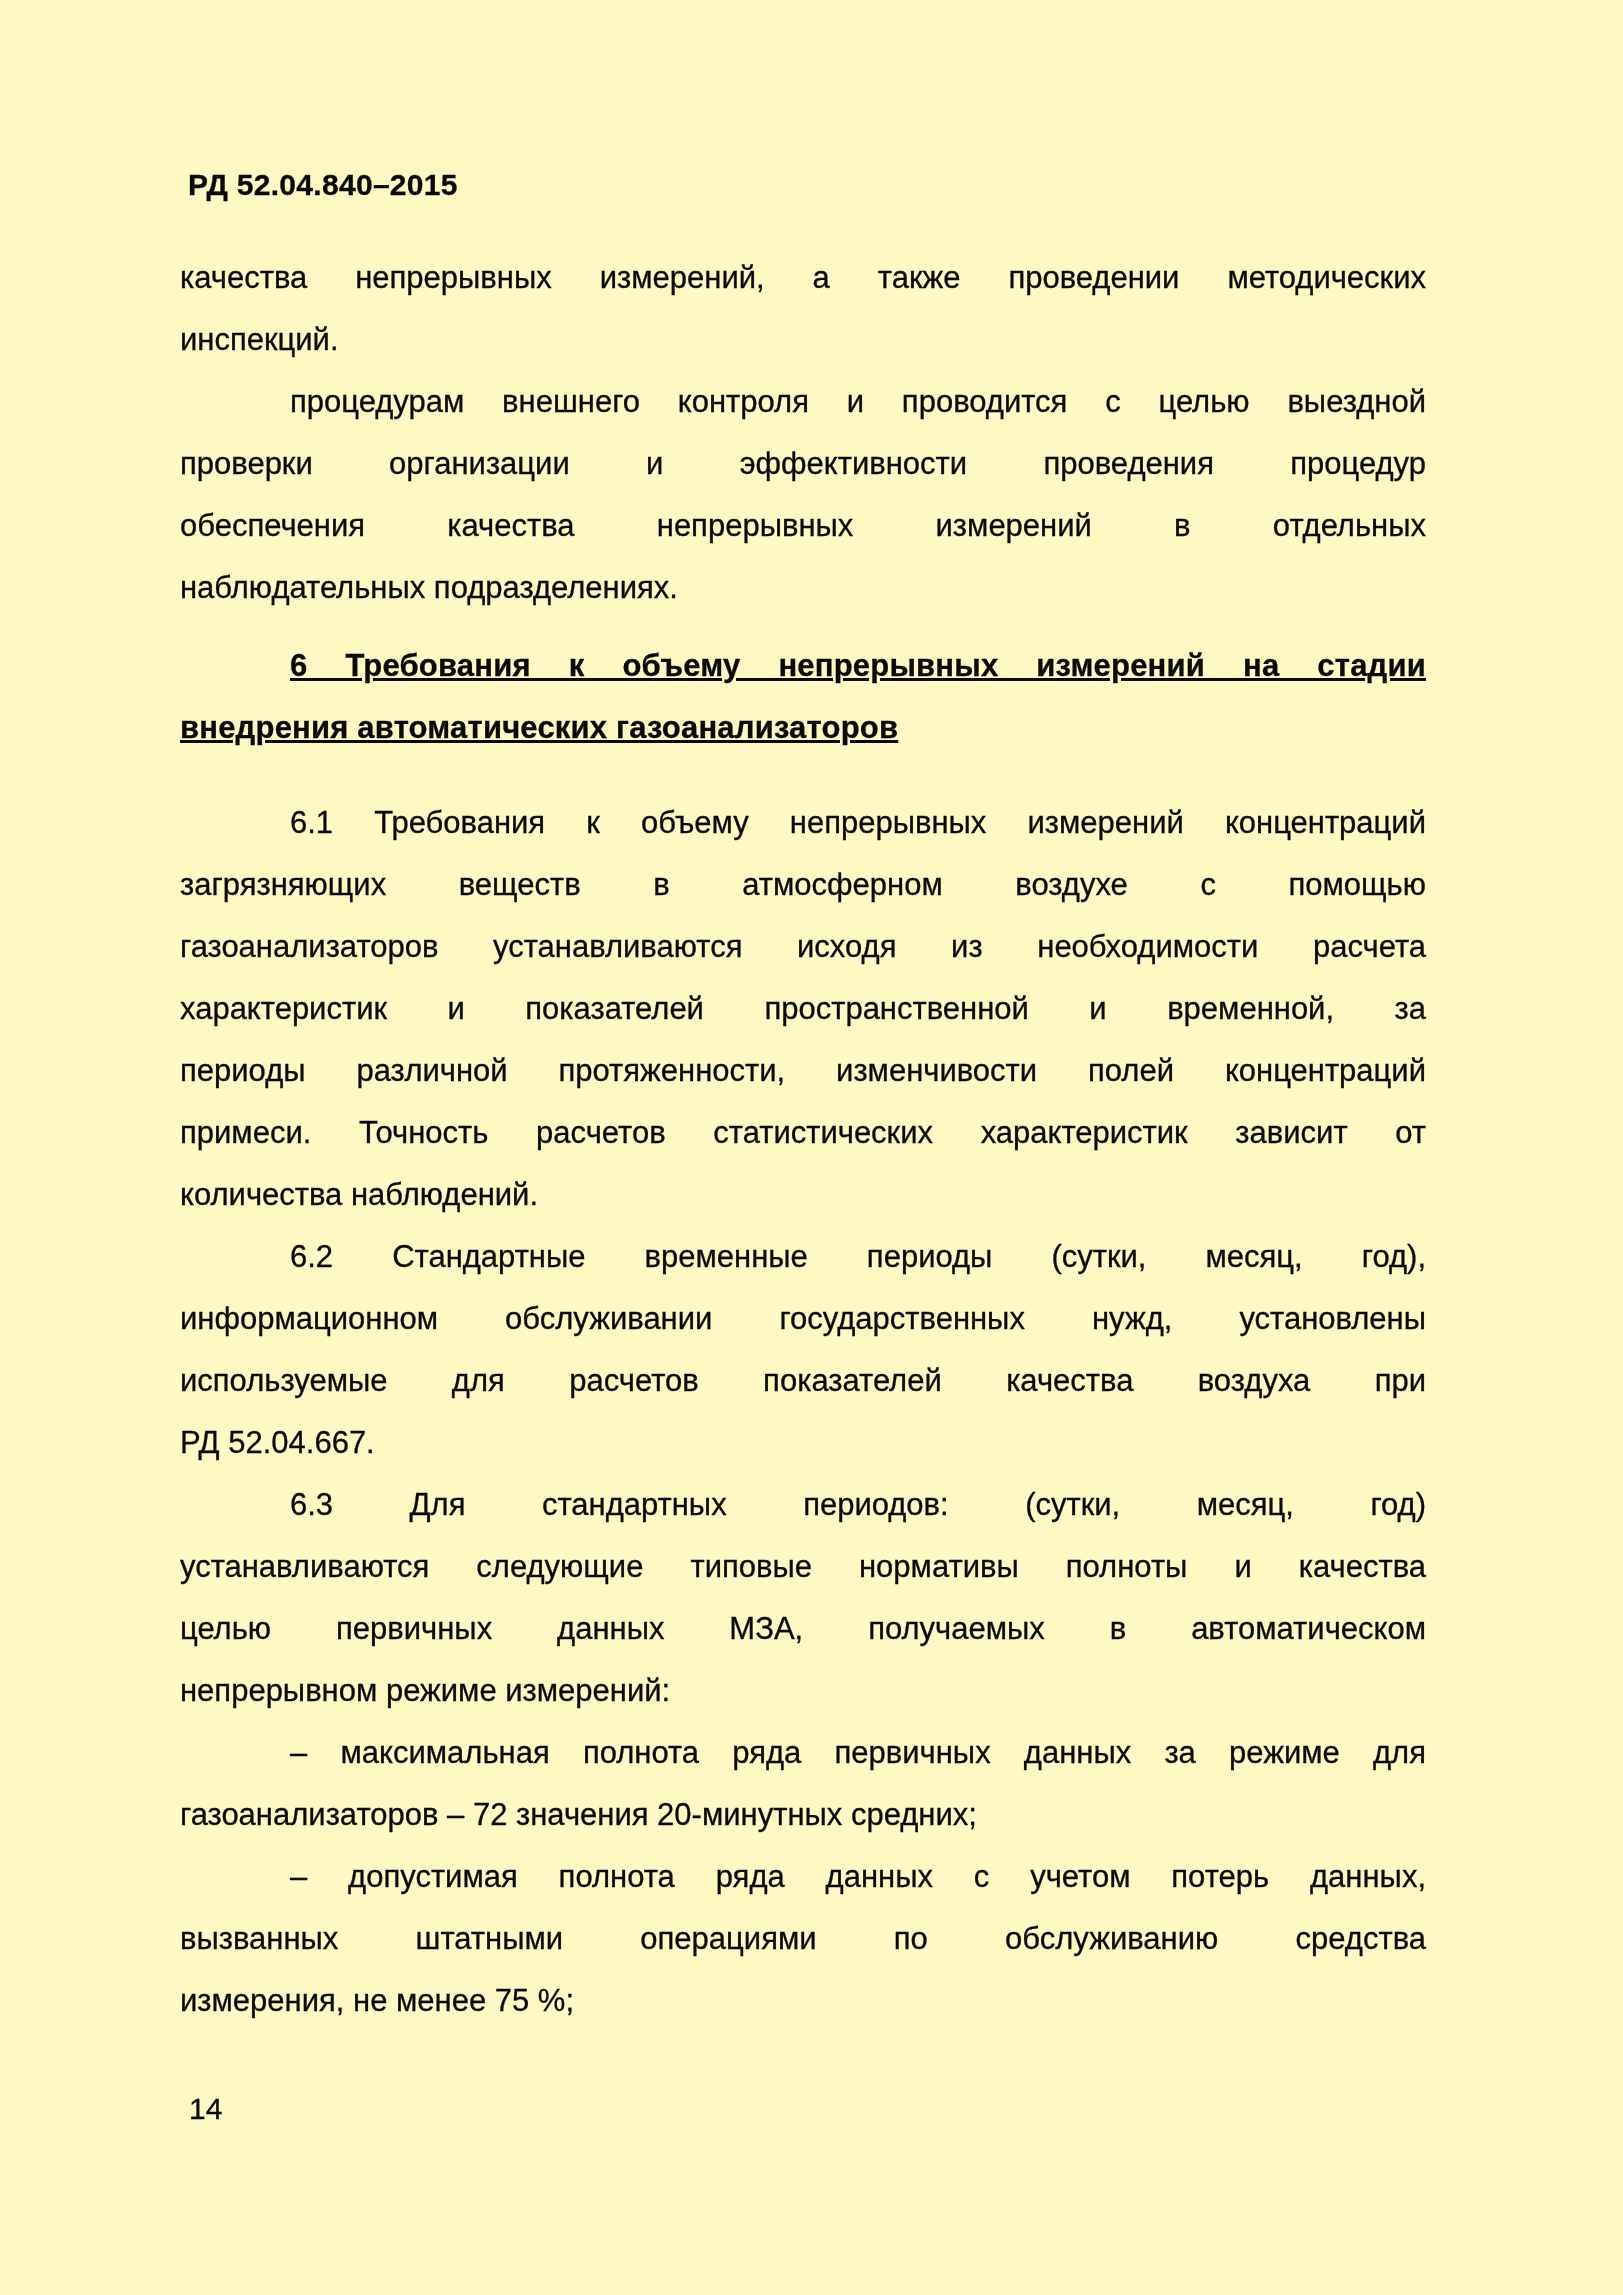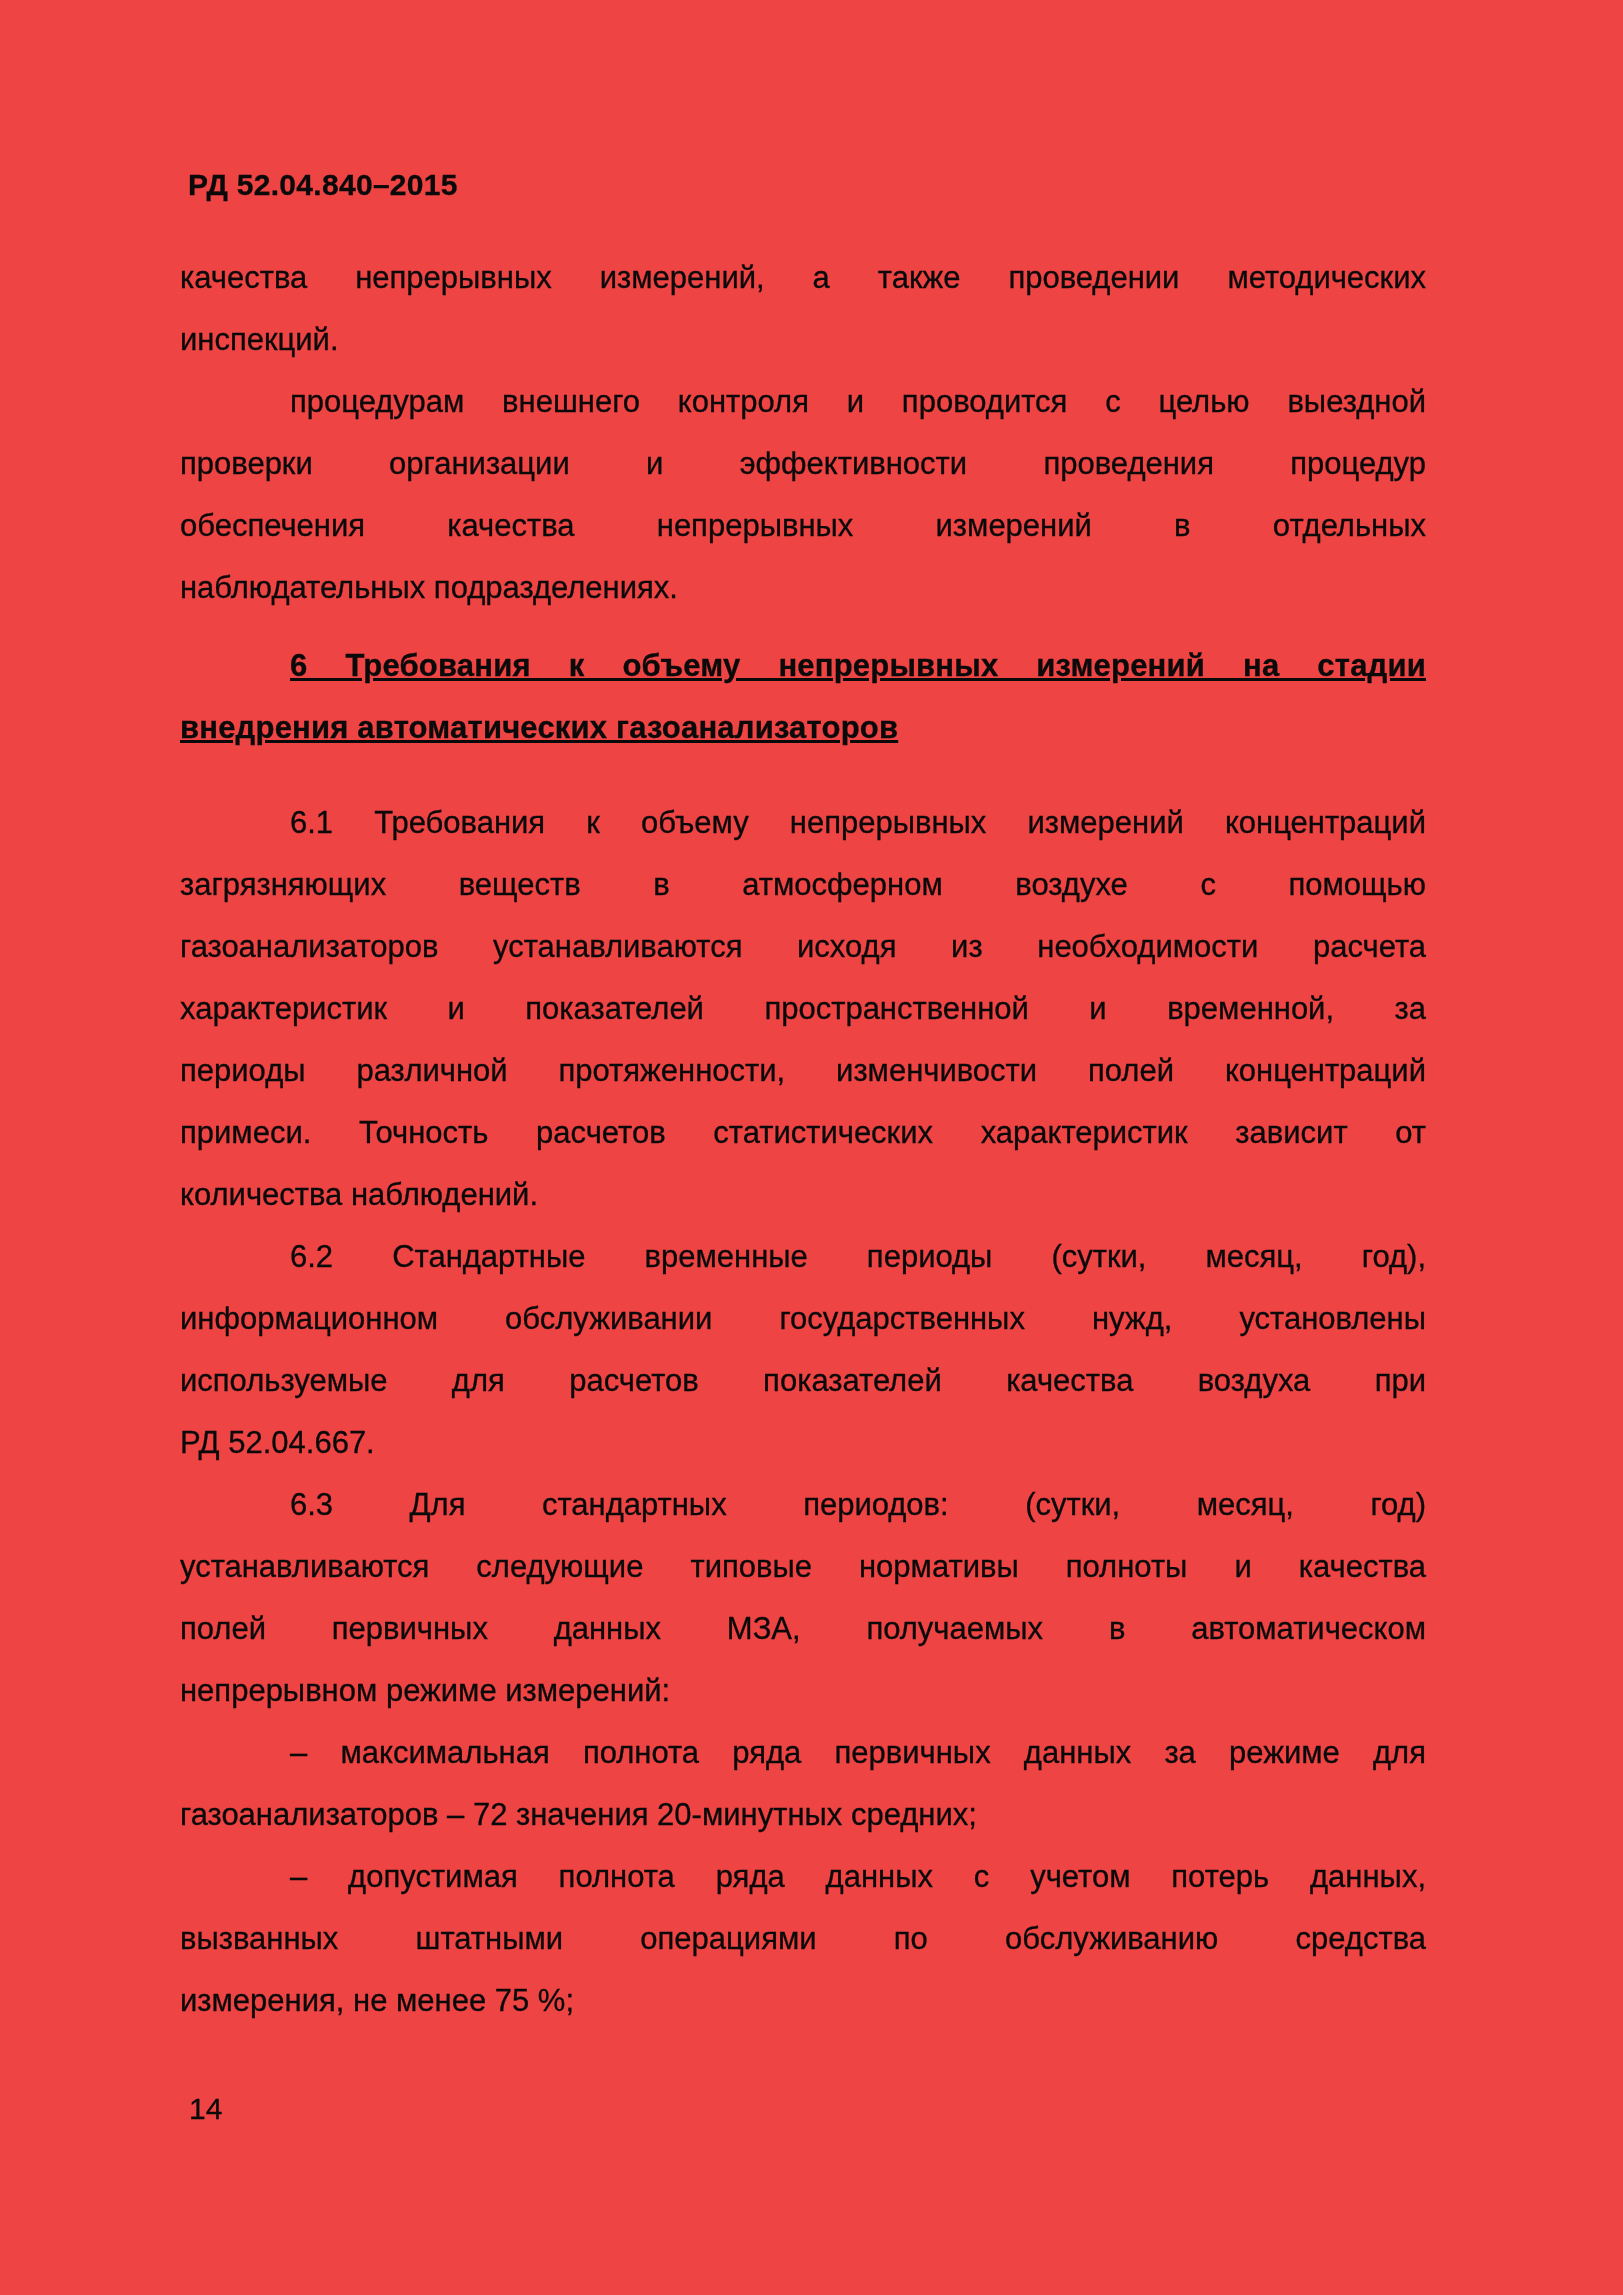--- a/index.html
+++ b/index.html
@@ -4,21 +4,21 @@
 <style>
   html, body {
     margin: 0;
     padding: 0;
     background: #ffffff;
   }
   .page {
     position: relative;
     width: 1624px;
     height: 2295px;
-    background: #ef4444;
+    background: #fef9c3;
     font-family: "Liberation Sans", "DejaVu Sans", sans-serif;
     color: #0a0a0a;
     overflow: hidden;
   }
   .doc-code {
     position: absolute;
     left: 188px;
     top: 168px;
     font-size: 30px;
     line-height: 34px;
@@ -95,21 +95,21 @@
     <div class="para indent">
         <div class="tline">6.2 Стандартные временные периоды (сутки, месяц, год),</div>
         <div class="tline">информационном обслуживании государственных нужд, установлены</div>
         <div class="tline">используемые для расчетов показателей качества воздуха при</div>
         <div class="tline tline-last">РД 52.04.667.</div>
       </div>
 
     <div class="para indent">
         <div class="tline">6.3 Для стандартных периодов: (сутки, месяц, год)</div>
         <div class="tline">устанавливаются следующие типовые нормативы полноты и качества</div>
-        <div class="tline">полей первичных данных МЗА, получаемых в автоматическом</div>
+        <div class="tline">целью первичных данных МЗА, получаемых в автоматическом</div>
         <div class="tline tline-last">непрерывном режиме измерений:</div>
       </div>
 
     <div class="para indent">
         <div class="tline">– максимальная полнота ряда первичных данных за режиме для</div>
         <div class="tline tline-last">газоанализаторов – 72 значения 20-минутных средних;</div>
       </div>
 
     <div class="para indent">
         <div class="tline">– допустимая полнота ряда данных с учетом потерь данных,</div>

